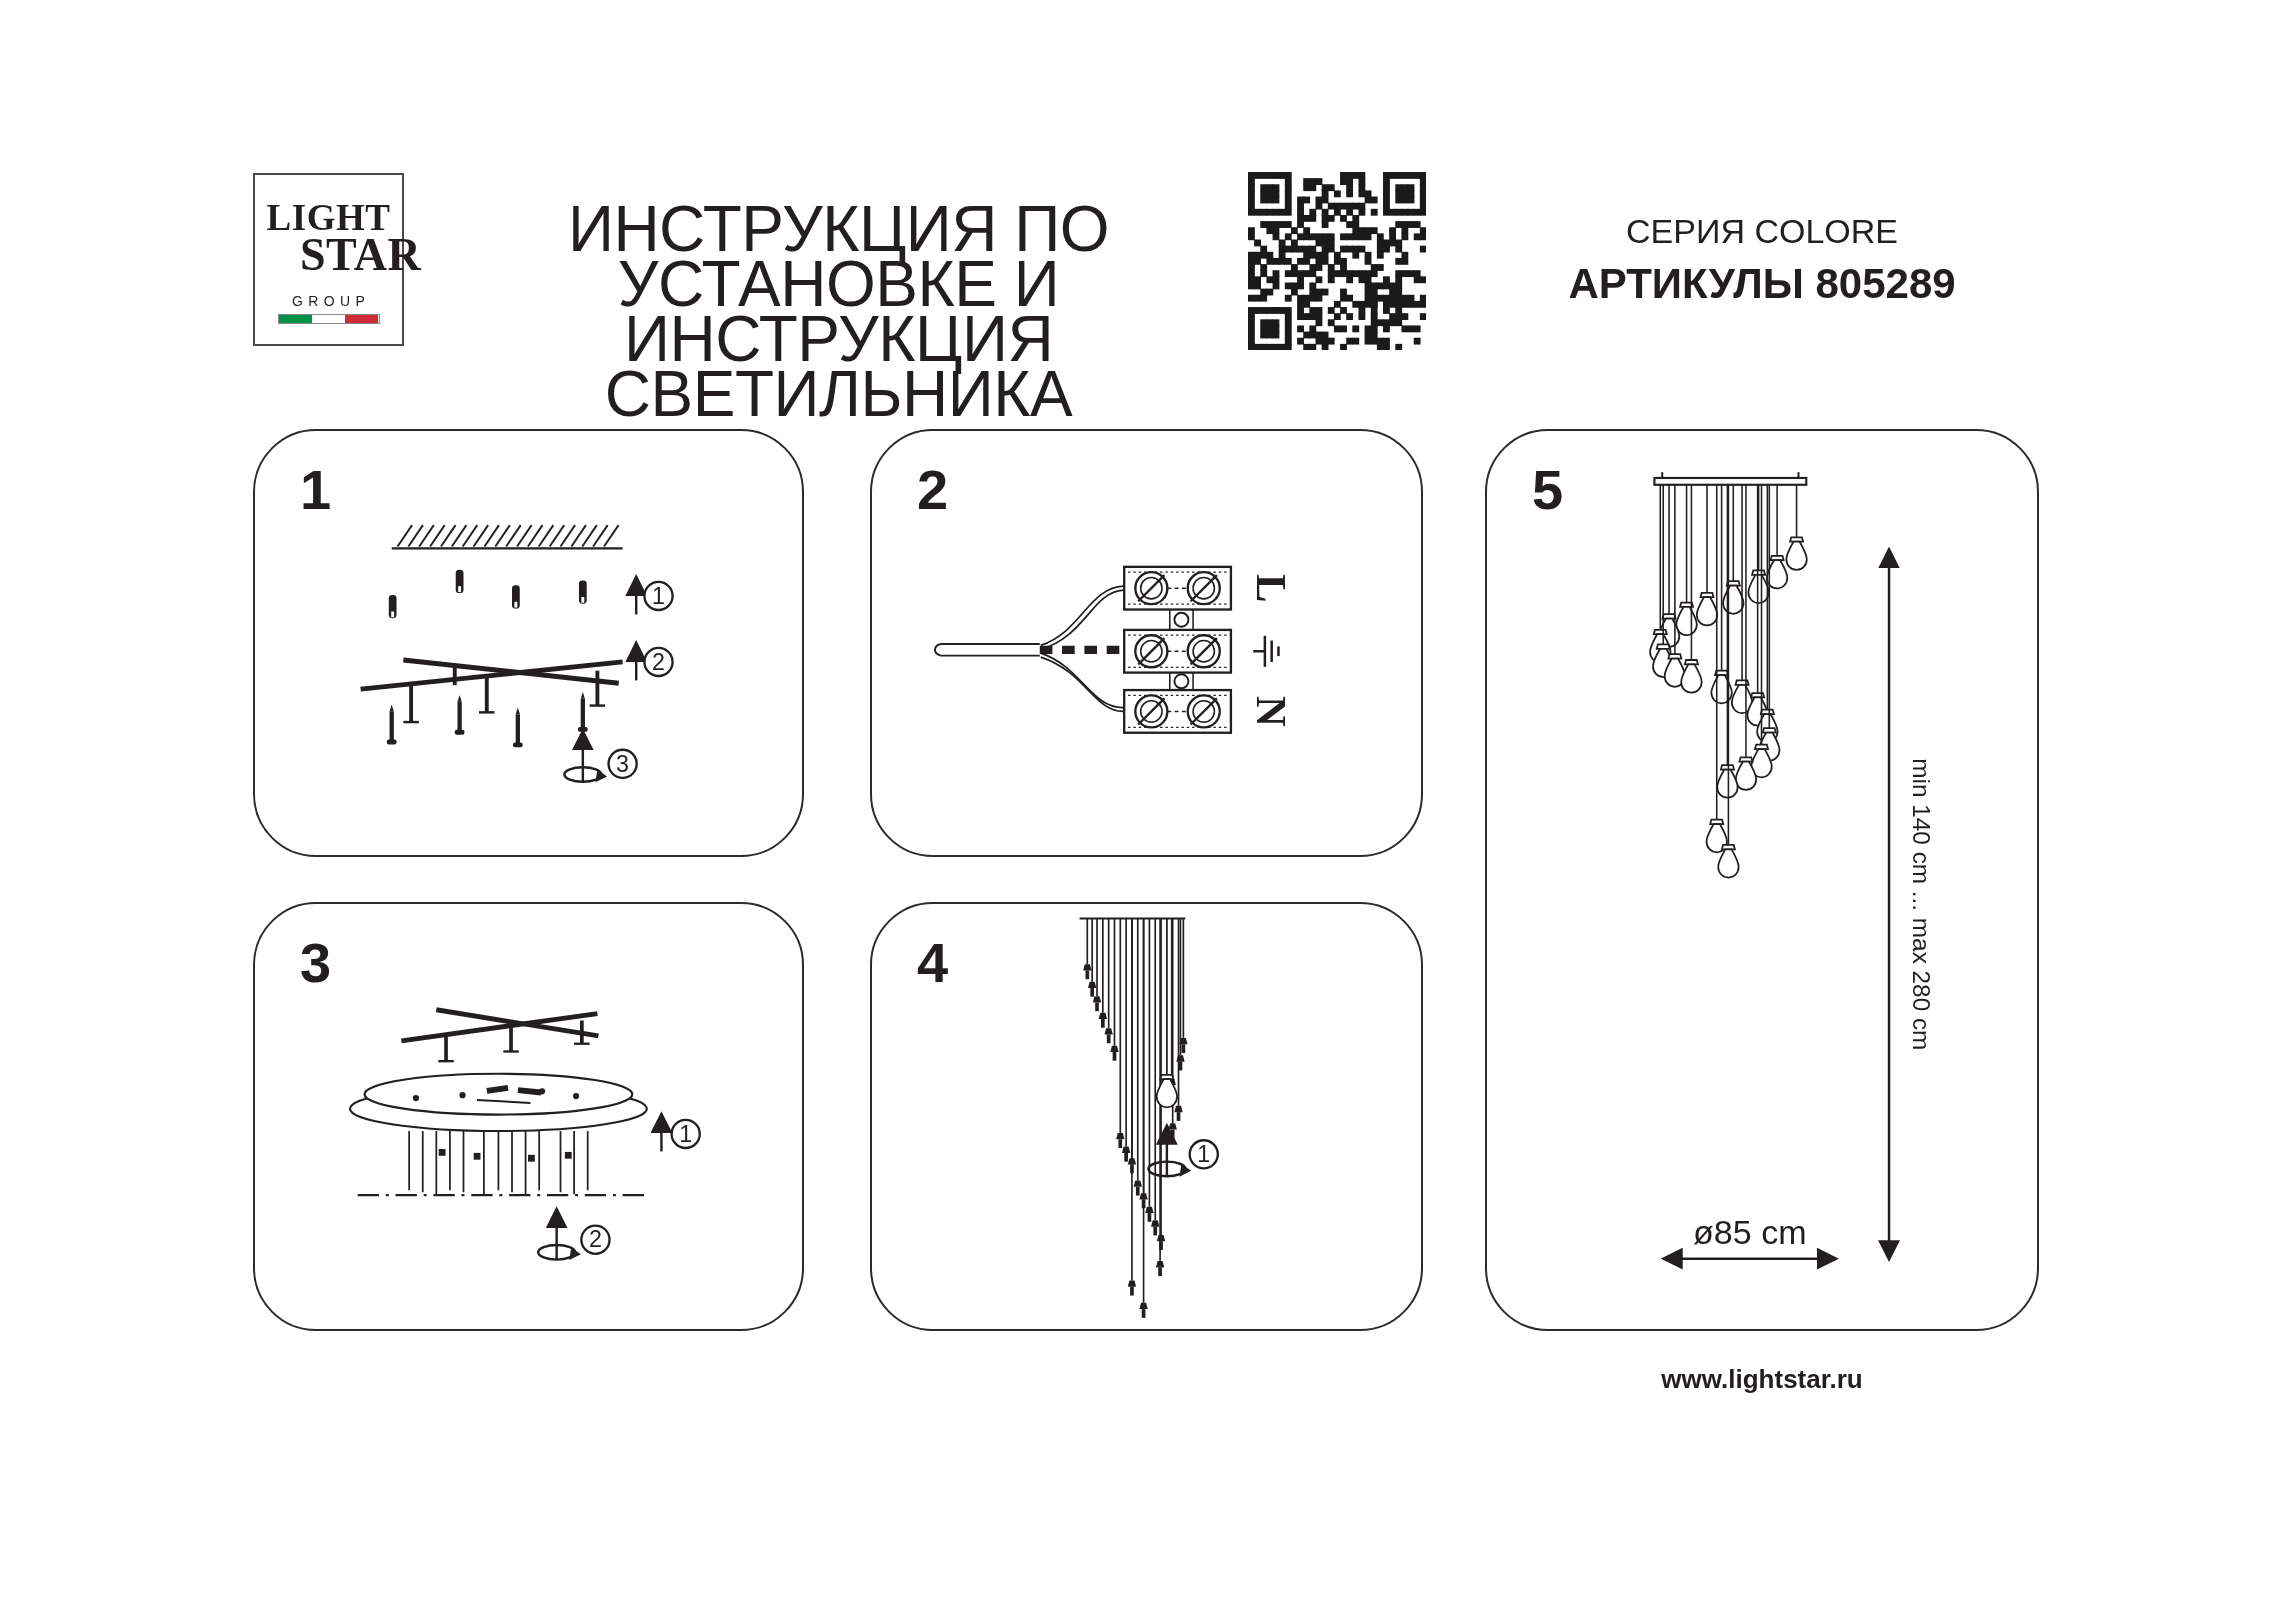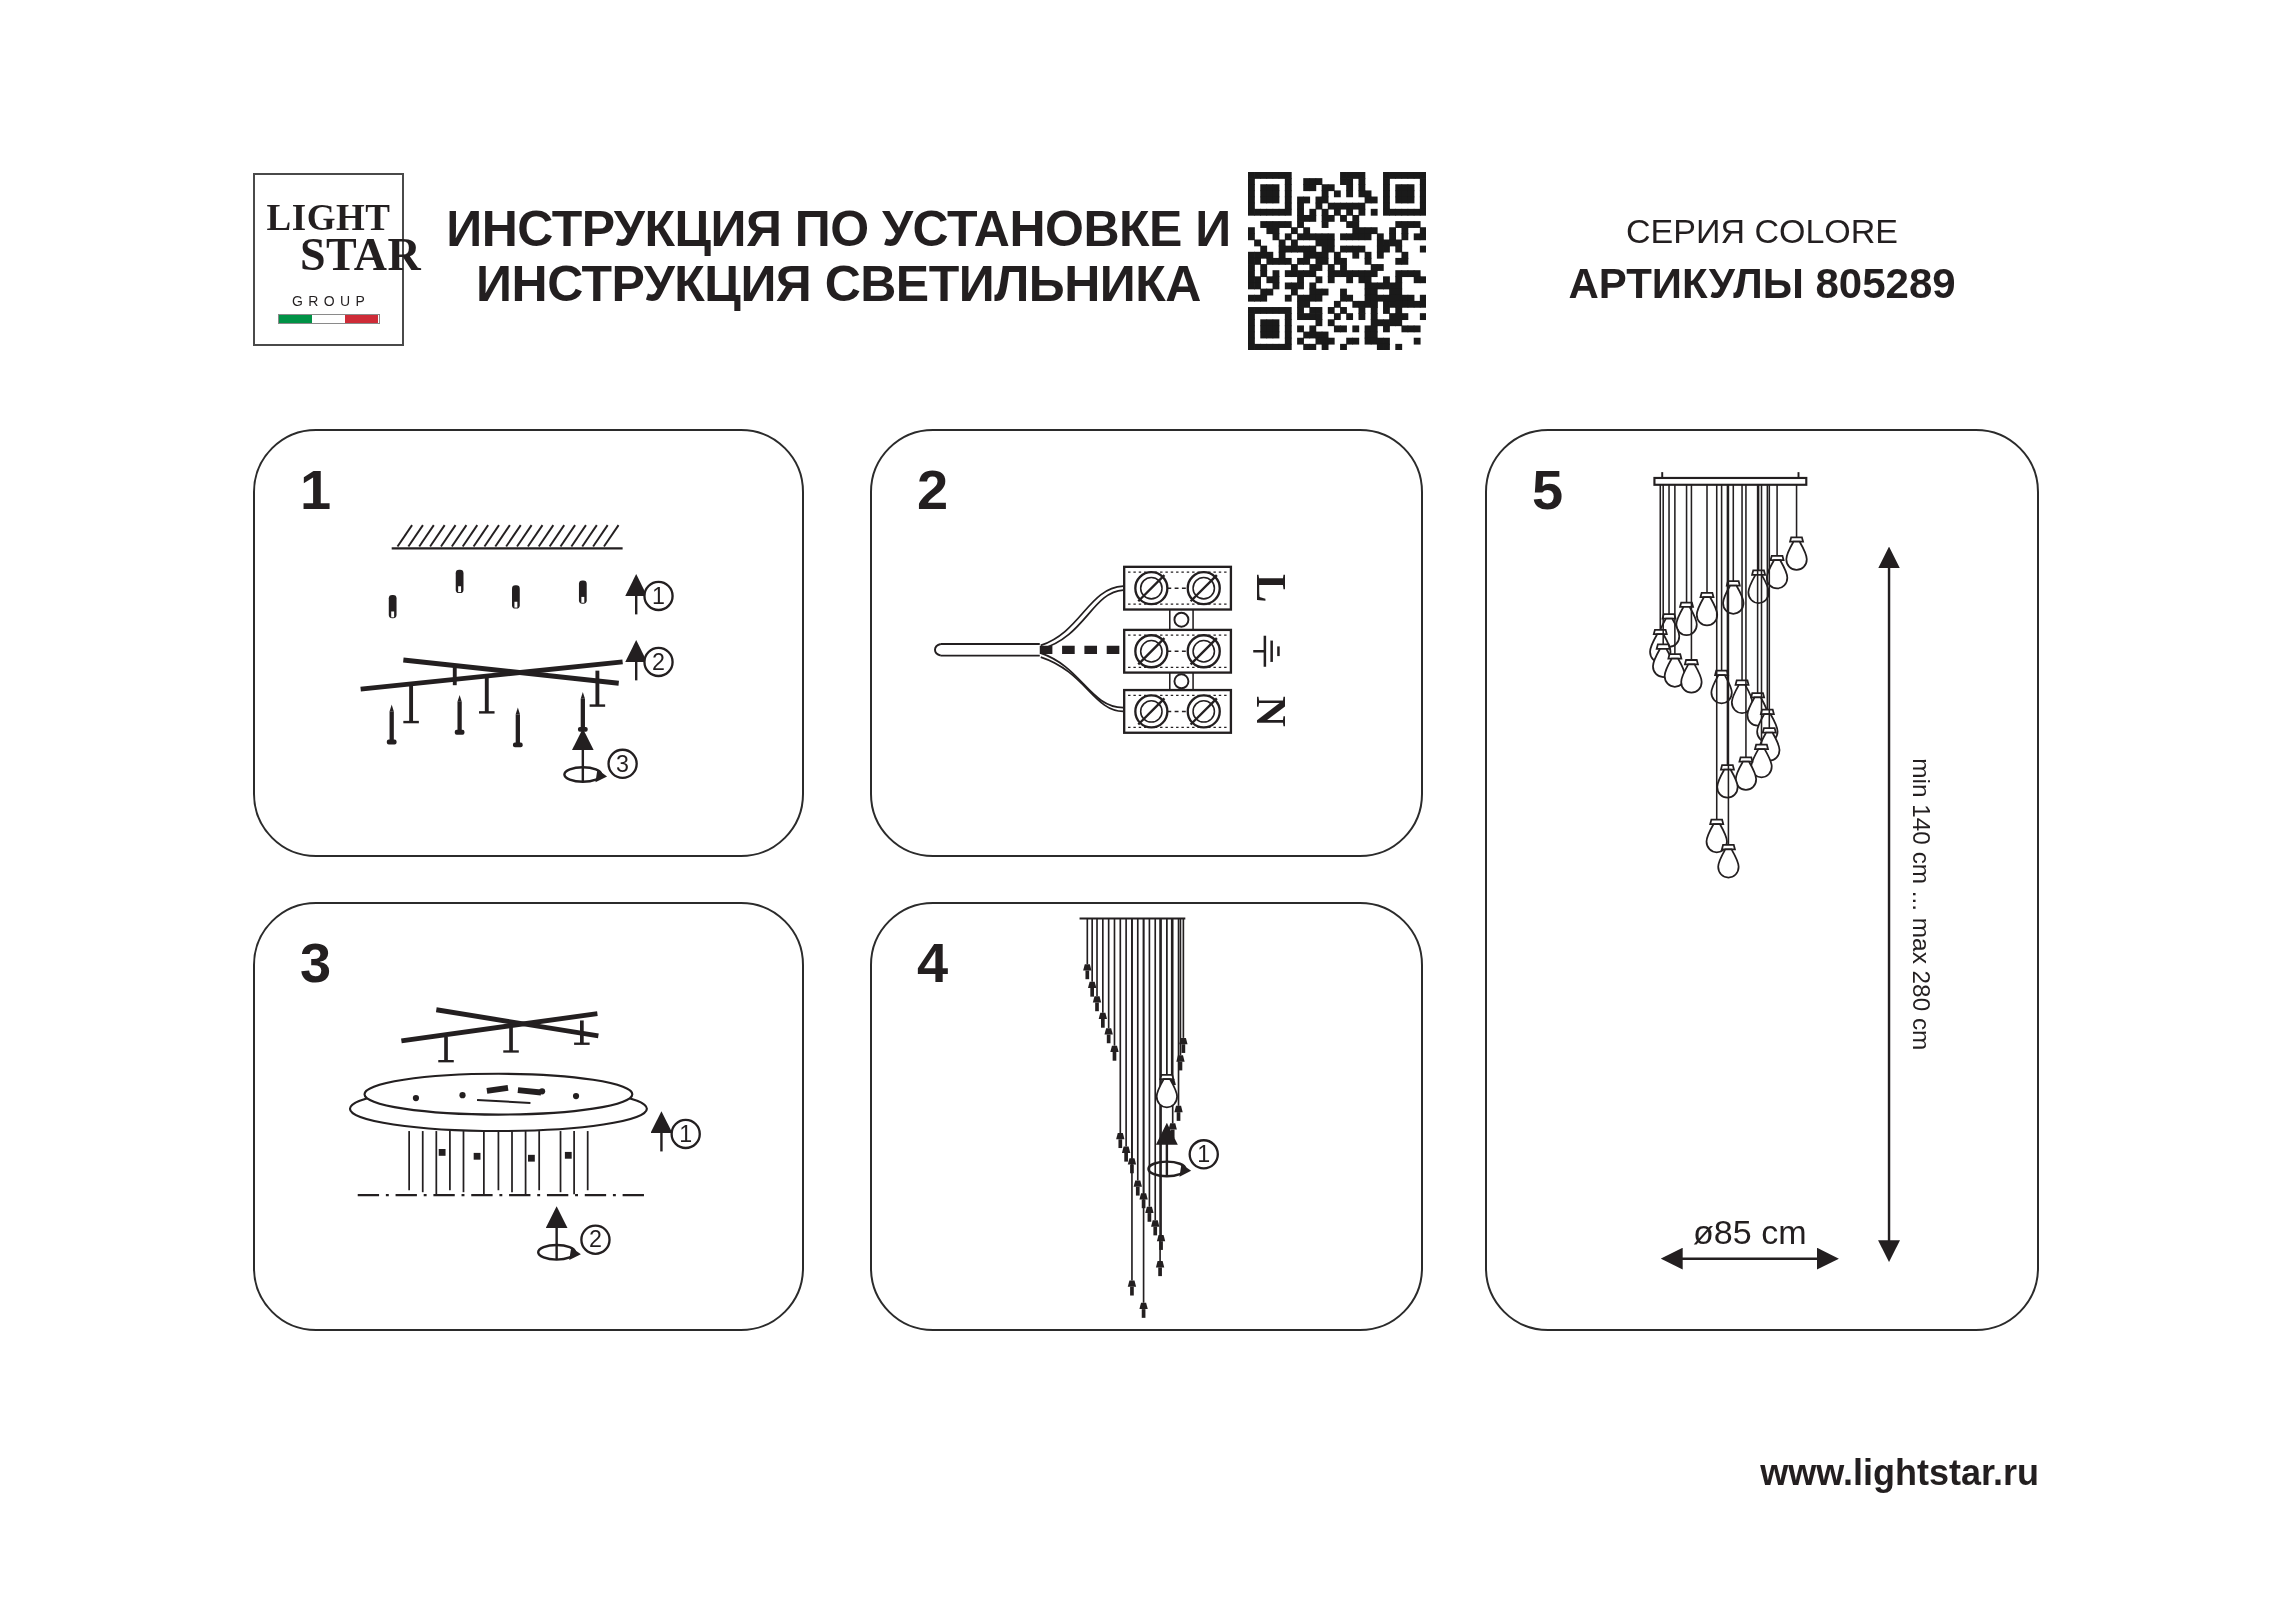--- a/index.html
+++ b/index.html
@@ -9,36 +9,36 @@
   .logo{position:absolute;left:253px;top:173px;width:151px;height:173px;
         border:2px solid #4a4a4a;box-sizing:border-box;text-align:center;background:#fff;}
   .logo-light{font-family:"Liberation Serif",serif;font-weight:700;font-size:37px;line-height:32px;
               margin-top:26.5px;letter-spacing:0.5px;}
   .logo-star{font-family:"Liberation Serif",serif;font-weight:700;font-size:46px;line-height:41px;
              letter-spacing:0.5px;padding-left:45px;}
   .logo-group{font-size:14px;letter-spacing:5.4px;margin-top:18px;text-indent:5.4px;font-weight:400;}
   .logo-flag{width:102px;height:9.8px;margin:5.9px auto 0;display:flex;border:1px solid #8a8a8a;box-sizing:border-box;}
   .logo-flag span{flex:1;}
   .title{position:absolute;left:412px;top:202px;width:853px;text-align:center;
-         font-weight:700;font-size:50px;line-height:55px;letter-spacing:-0.5px;}
+         font-weight:400;font-size:64px;line-height:55px;letter-spacing:-0.5px;}
   .qr{position:absolute;left:1248px;top:172px;width:178px;height:178px;}
   .series{position:absolute;left:1485px;top:214px;width:554px;text-align:center;}
   .series-line1{font-weight:400;font-size:34px;line-height:34px;}
   .series-line2{font-weight:700;font-size:42px;line-height:42px;margin-top:14.7px;}
   
   .panel{position:absolute;border:2.5px solid #2b2b2b;border-radius:63px;background:#fff;box-sizing:border-box;}
   .panel svg{position:absolute;left:0;top:0;width:100%;height:100%;}
   .panel-number{position:absolute;left:45px;top:25.5px;font-size:56px;font-weight:600;z-index:2;}
   #panel1{left:253px;top:429px;width:551px;height:428px;}
   #panel2{left:870px;top:429px;width:553px;height:428px;}
   #panel3{left:253px;top:902px;width:551px;height:429px;}
   #panel4{left:870px;top:902px;width:553px;height:429px;}
   #panel5{left:1485px;top:429px;width:554px;height:902px;}
-  .footer{position:absolute;left:1485px;top:1452px;width:554px;text-align:right;
-          font-size:36px;font-weight:700;}
+  .footer{position:absolute;left:1485px;top:1364px;width:554px;text-align:center;
+          font-size:26px;font-weight:700;}
   
   .ln{stroke:#231f20;fill:none;}
   .oln{fill:#ffffff;stroke:#231f20;}
   .ink{fill:#231f20;}
   .step{font-size:24px;text-anchor:middle;fill:#231f20;font-weight:400;}
   .lbl{font-family:"Liberation Serif",serif;font-weight:700;font-size:44px;fill:#231f20;text-anchor:middle;}
   .dim{font-size:25px;fill:#231f20;text-anchor:middle;}
   .dim2{font-size:35px;fill:#231f20;text-anchor:middle;}
 </style>
 </head>

